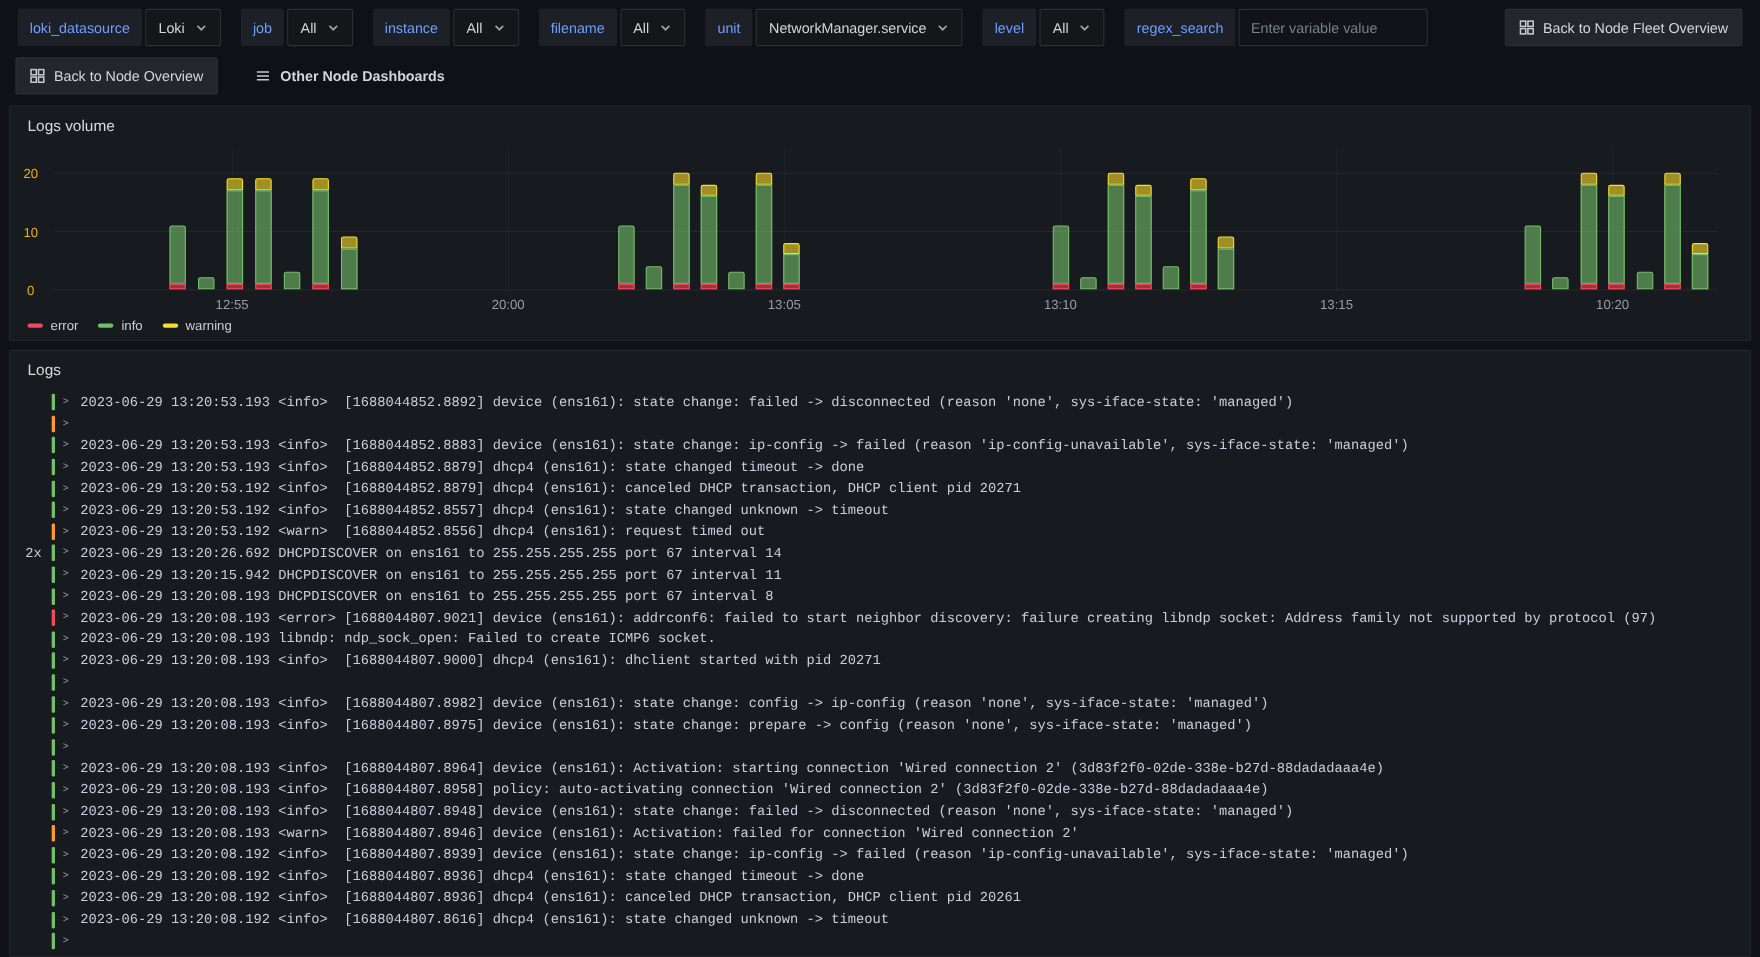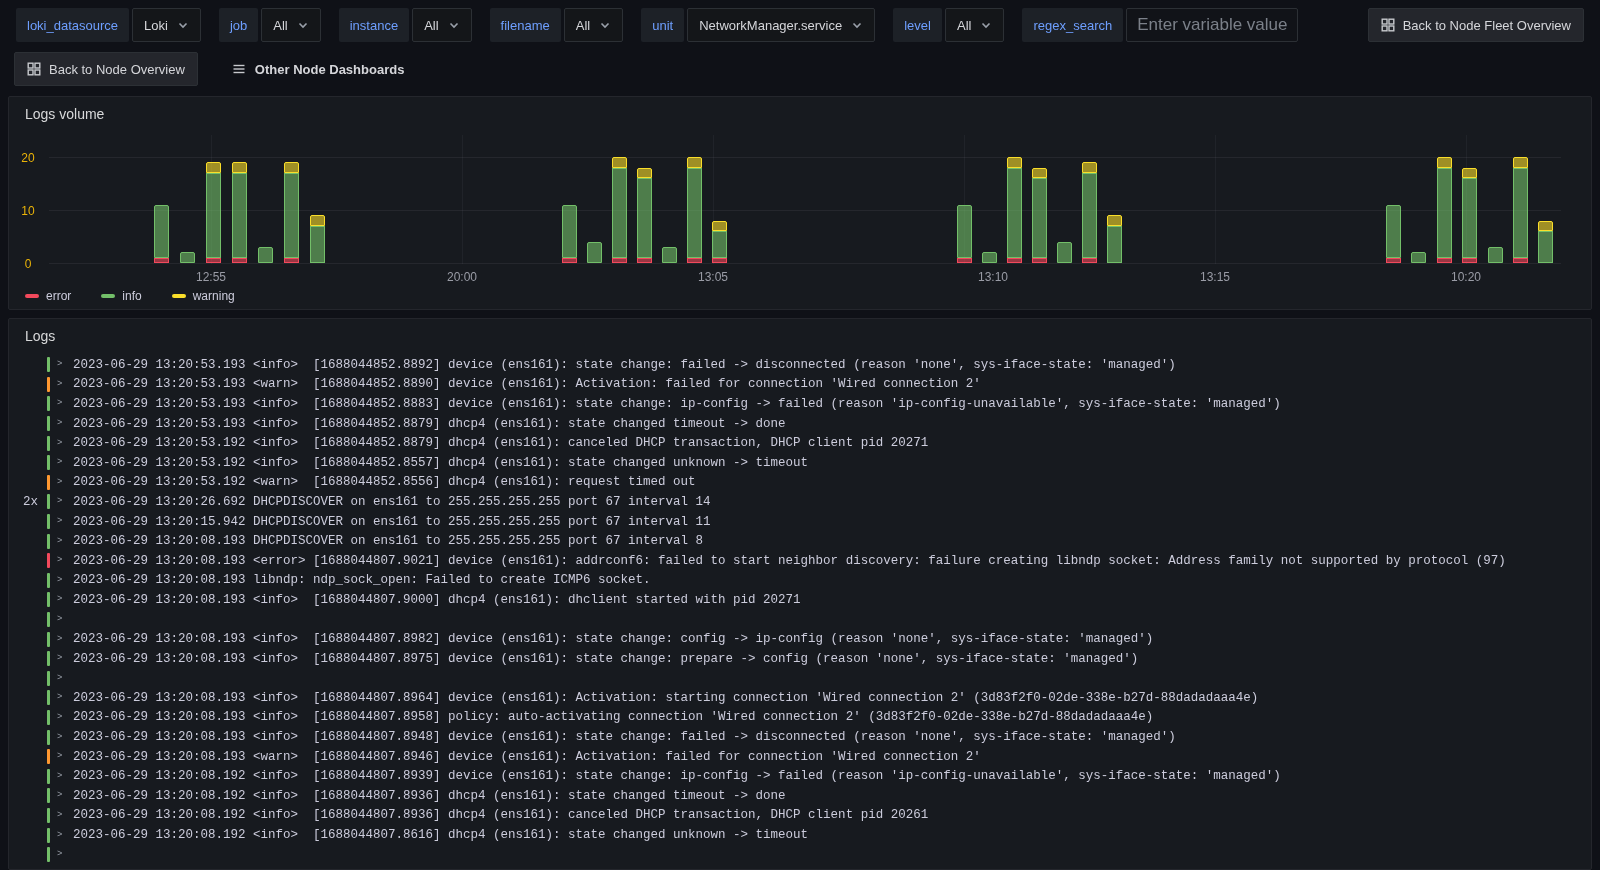--- a/index.html
+++ b/index.html
@@ -7,21 +7,21 @@
     font-family:"Liberation Sans", sans-serif; color:#ccccdc; }
 
   
   .toolbar-row1 { display:flex; align-items:center; padding:8px 16px 0 16px; gap:18px; height:42px; }
   .var-group { display:flex; align-items:stretch; gap:3px; height:34px; }
   .var-label { display:flex; align-items:center; padding:0 11px; background:#1d2127; border-radius:2px;
     color:#6e9fff; font-size:13px; font-weight:500; }
   .var-value { display:flex; align-items:center; gap:9px; padding:0 11px; background:#141619;
     border:1px solid #2c3035; border-radius:2px; color:#d5d6da; font-size:13px; font-weight:500; cursor:pointer; }
   .var-input { height:34px; width:172px; background:#111318; border:1px solid #2c3035; border-radius:2px;
-    color:#d5d6da; font-size:17px; padding:0 10px; font-family:"Liberation Sans", sans-serif; }
+    color:#d5d6da; font-size:13px; padding:0 10px; font-family:"Liberation Sans", sans-serif; }
   .var-input::placeholder { color:#7b8089; }
   .caret { width:12px; height:12px; stroke:#9aa0aa; fill:none; stroke-width:1.6; }
   .spacer { flex:1; }
   .btn { display:flex; align-items:center; gap:8px; height:34px; padding:0 12px; background:#24262c;
     border:1px solid #2c3035; border-radius:2px; color:#d5d6da; font-size:13px; font-weight:500; cursor:pointer; white-space:nowrap; }
   .toolbar-row2 { display:flex; align-items:center; padding:10px 14px 0 14px; gap:34px; height:44px; }
   .link-item { display:flex; align-items:center; gap:9px; color:#d5d6da; font-size:13px; font-weight:600; cursor:pointer; }
   .mini-icon { width:14px; height:14px; stroke:#c7c9cd; fill:none; stroke-width:1.4; }
 
   
@@ -33,21 +33,21 @@
   
   .chart { position:absolute; left:0; top:0; right:0; bottom:0; }
   .plot { position:absolute; left:0; right:0; top:46px; height:121px; }
   .gridline-h { position:absolute; left:40px; right:30px; height:1px; background:rgba(204,204,220,0.08); }
   .gridline-v { position:absolute; width:1px; top:-8px; bottom:0; background:rgba(204,204,220,0.055); }
   .ylabel { position:absolute; left:6px; width:26px; text-align:center; font-size:12px; color:#eab308; }
   .bar { position:absolute; bottom:1px; width:15px; display:flex; flex-direction:column-reverse; }
   .seg { width:100%; border-style:solid; border-width:1px; }
   .xlabels { position:absolute; left:0; right:0; top:173px; height:16px; }
   .xtick { position:absolute; width:44px; text-align:center; font-size:12px; color:#9a9ca6; }
-  .legend { position:absolute; left:16px; top:192px; display:flex; gap:30px; align-items:center; }
+  .legend { position:absolute; left:16px; top:192px; display:flex; gap:18px; align-items:center; }
   .legend-item { display:flex; align-items:center; gap:7px; cursor:pointer; }
   .legend-swatch { width:14px; height:4px; border-radius:2px; }
   .legend-label { font-size:12px; color:#ccccdc; }
 
   
   .log-rows { padding:10px 8px 0 12px; }
   .log-row { display:flex; align-items:center; height:19.6px; cursor:pointer; }
   .log-count { width:26px; text-align:right; padding-right:9px; font-family:"Liberation Mono","DejaVu Sans Mono",monospace;
     font-size:12.5px; color:#ccccdc; flex:none; }
   .log-level-bar { width:3px; height:15px; border-radius:1px; margin-right:7px; flex:none; }
@@ -289,21 +289,21 @@
         </div>
         <div class="bar" style="left: 1529px;">
           <div class="seg" style="height: 31.8px; border-color: rgb(115, 191, 105); background-color: rgba(115, 191, 105, 0.6);"></div>
           <div class="seg" style="height: 10.6px; border-color: rgb(250, 222, 42); background-color: rgba(250, 222, 42, 0.6); border-radius: 2px 2px 0px 0px;"></div>
         </div>
       </div>
     <div class="xlabels">
         <div class="xtick" style="left: 180px;">12:55</div>
         <div class="xtick" style="left: 431px;">20:00</div>
         <div class="xtick" style="left: 682px;">13:05</div>
-        <div class="xtick" style="left: 955px; text-align: right;">13:10</div>
+        <div class="xtick" style="left: 933px;">13:10</div>
         <div class="xtick" style="left: 1184px;">13:15</div>
         <div class="xtick" style="left: 1435px;">10:20</div>
       </div>
     <div class="legend">
         <div class="legend-item">
           <span class="legend-swatch" style="background: rgb(242, 73, 92);"></span>
           <span class="legend-label">error</span>
         </div>
         <div class="legend-item">
           <span class="legend-swatch" style="background: rgb(115, 191, 105);"></span>
@@ -323,21 +323,20 @@
       <div class="log-row">
         <span class="log-count"></span>
         <span class="log-level-bar" style="background: rgb(115, 191, 105);"></span>
         <span class="log-chevron">&gt;</span>
         <span class="log-text">2023-06-29 13:20:53.193 &lt;info&gt;  [1688044852.8892] device (ens161): state change: failed -&gt; disconnected (reason 'none', sys-iface-state: 'managed')</span>
       </div>
       <div class="log-row">
         <span class="log-count"></span>
         <span class="log-level-bar" style="background: rgb(255, 152, 48);"></span>
         <span class="log-chevron">&gt;</span>
-        <span class="log-text">2023-06-29 13:20:53.193 &lt;warn&gt;  [1688044852.8890] device (ens161): Activation: failed for connection 'Wired connection 2'</span>
       </div>
       <div class="log-row">
         <span class="log-count"></span>
         <span class="log-level-bar" style="background: rgb(115, 191, 105);"></span>
         <span class="log-chevron">&gt;</span>
         <span class="log-text">2023-06-29 13:20:53.193 &lt;info&gt;  [1688044852.8883] device (ens161): state change: ip-config -&gt; failed (reason 'ip-config-unavailable', sys-iface-state: 'managed')</span>
       </div>
       <div class="log-row">
         <span class="log-count"></span>
         <span class="log-level-bar" style="background: rgb(115, 191, 105);"></span>

